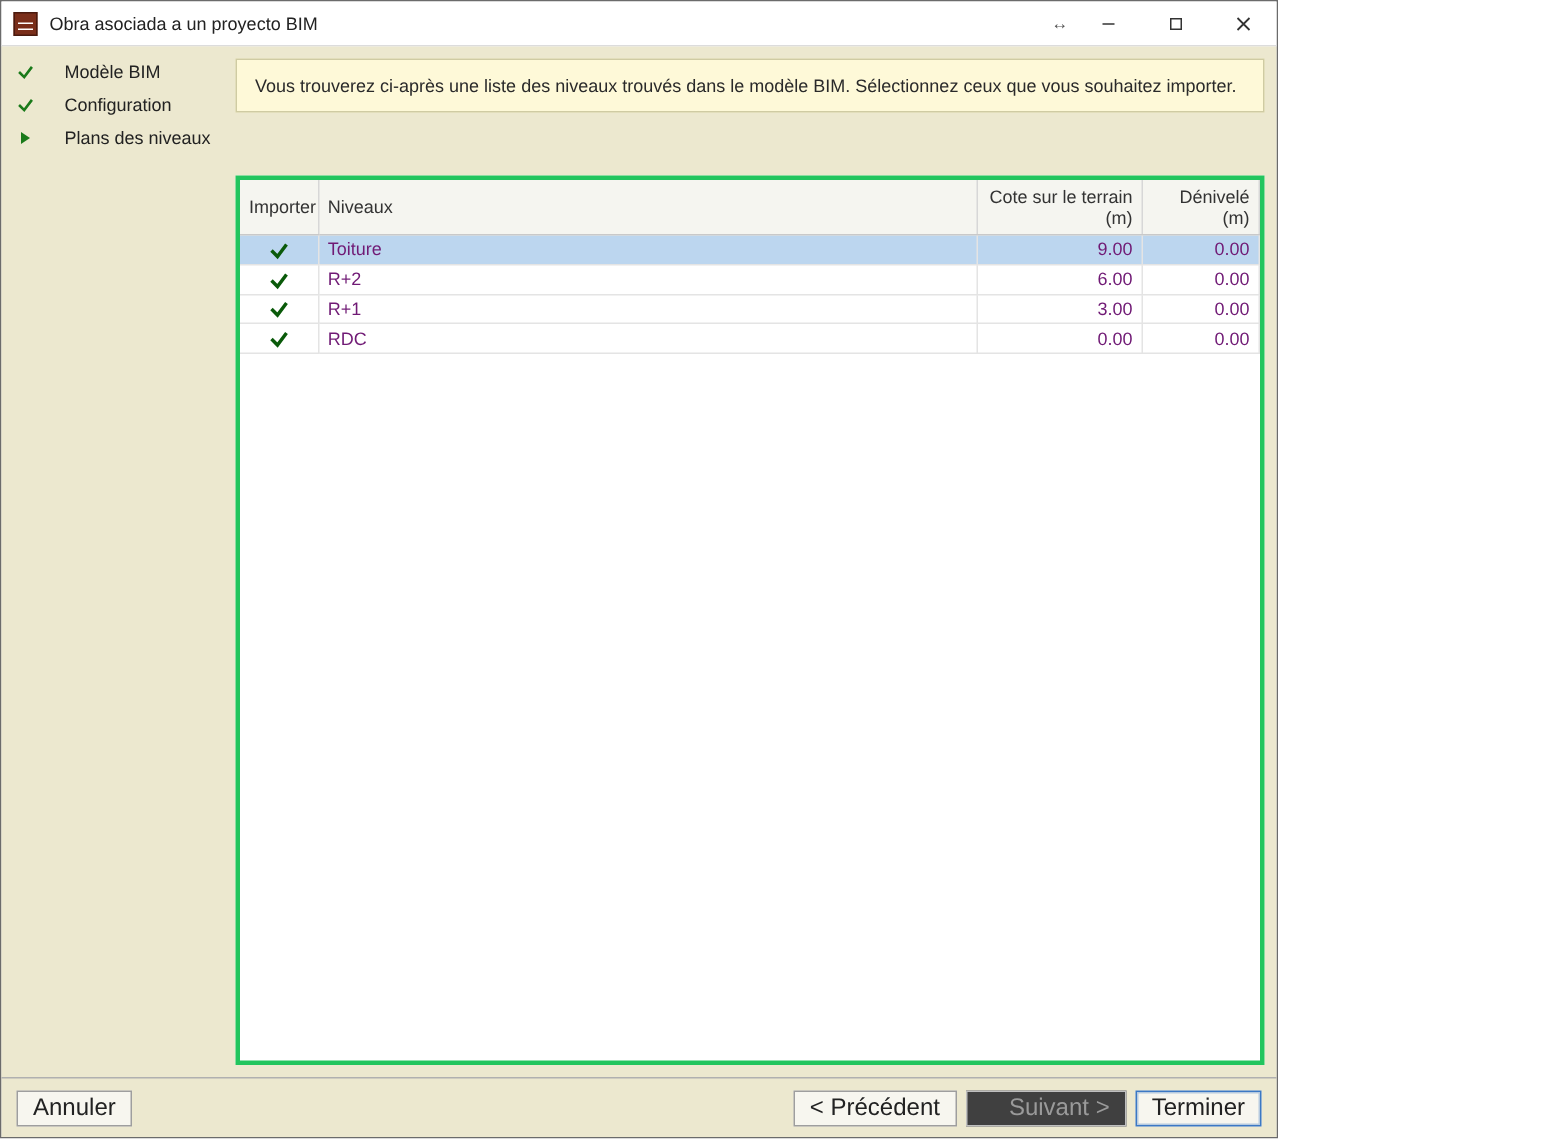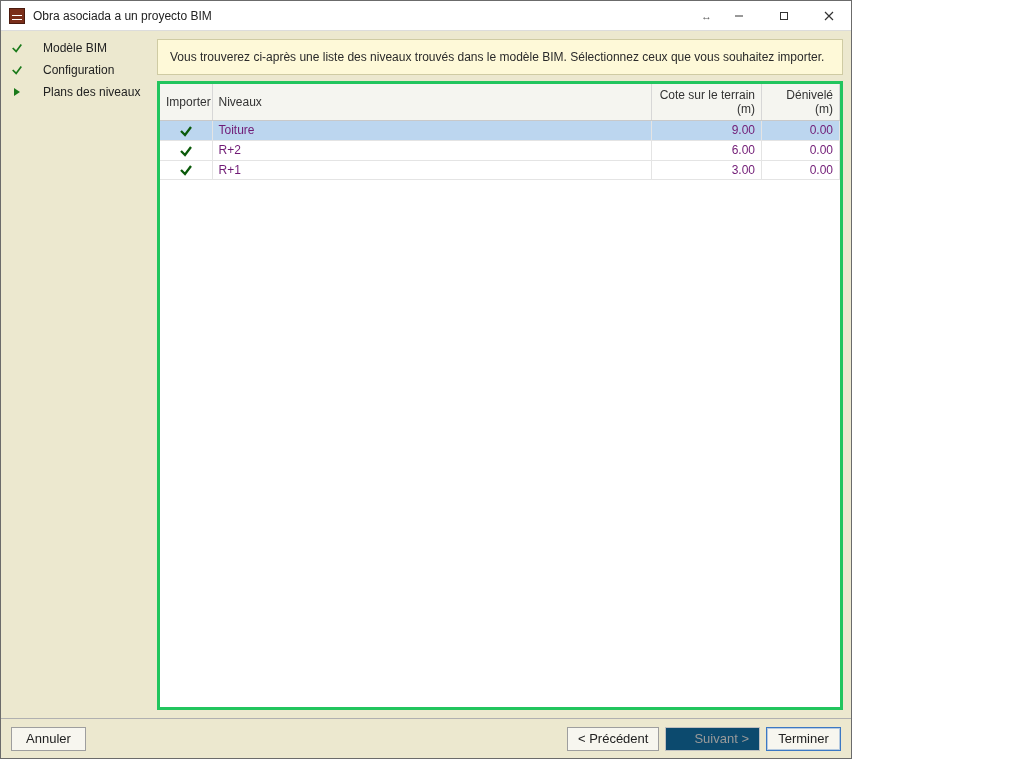--- a/index.html
+++ b/index.html
@@ -83,20 +83,21 @@
     width: 12px; height: 12px;
     display: inline-flex; align-items: center; justify-content: center;
   }
   .arrow-icon svg { width: 10px; height: 10px; }
   
   .main {
     flex: 1;
     padding: 8px 8px 8px 4px;
     display: flex; flex-direction: column;
     overflow: hidden;
+    gap: 36px;
   }
   .info-banner {
     background: #fef9d8;
     border: 1px solid #cfcba3;
     padding: 10px 12px;
     margin-bottom: 6px;
     color: #2a2a2a;
   }
   .grid-wrap {
     flex: 1;
@@ -145,32 +146,32 @@
     border-top: 1px solid #b0b0b0;
     background: #ece8cf;
     display: flex; align-items: center;
     padding: 0 10px;
   }
   .footer .spacer { flex: 1; }
   .btn {
     min-width: 75px; height: 24px;
     background: #f7f6ef;
     border: 1px solid #9e9e9e;
-    font-size: 13px;
+    font-size: 16px;
     padding: 0 10px;
     margin-left: 6px;
     cursor: pointer;
     color: #222;
     text-align: center;
   }
   .btn.disabled {
     color: #9a9a9a;
     border-color: #bfbfbf;
     cursor: default;
-    background: #0c4a6e;
+    background: #404040;
     padding-left: 28px;
   }
   .btn.primary {
     border: 1px solid #3b78c4;
     box-shadow: inset 0 0 0 1px rgba(59,120,196,.35);
   }
   .btn.cancel { margin-left: 0; }
 </style>
 </head>
 <body>
@@ -268,20 +269,28 @@
                 <td class="right">0.00</td>
               </tr>
               <tr class="row">
                 <td class="center"><span class="row-check"><svg viewBox="0 0 14 14">
                       <path d="M2 7 L6 11 L12 3" fill="none" stroke="#0a5a0a" stroke-width="2.3"></path>
                     </svg></span></td>
                 <td>R+1</td>
                 <td class="right">3.00</td>
                 <td class="right">0.00</td>
               </tr>
+              <tr class="row">
+                <td class="center"><span class="row-check"><svg viewBox="0 0 14 14">
+                      <path d="M2 7 L6 11 L12 3" fill="none" stroke="#0a5a0a" stroke-width="2.3"></path>
+                    </svg></span></td>
+                <td>RDC</td>
+                <td class="right">0.00</td>
+                <td class="right">0.00</td>
+              </tr>
             </tbody>
         </table>
       </div>
     </div>
   </div>
 
   <div class="footer">
     <button class="btn cancel">Annuler</button>
     <div class="spacer"></div>
     <button class="btn">&lt; Précédent</button>

